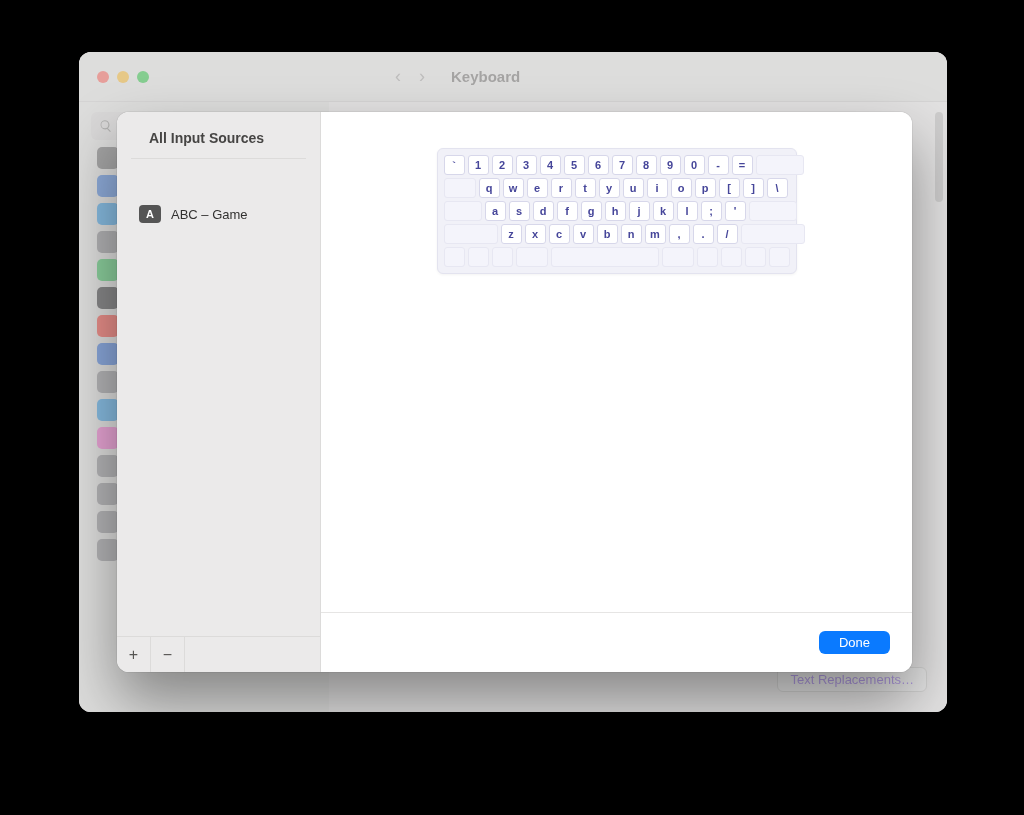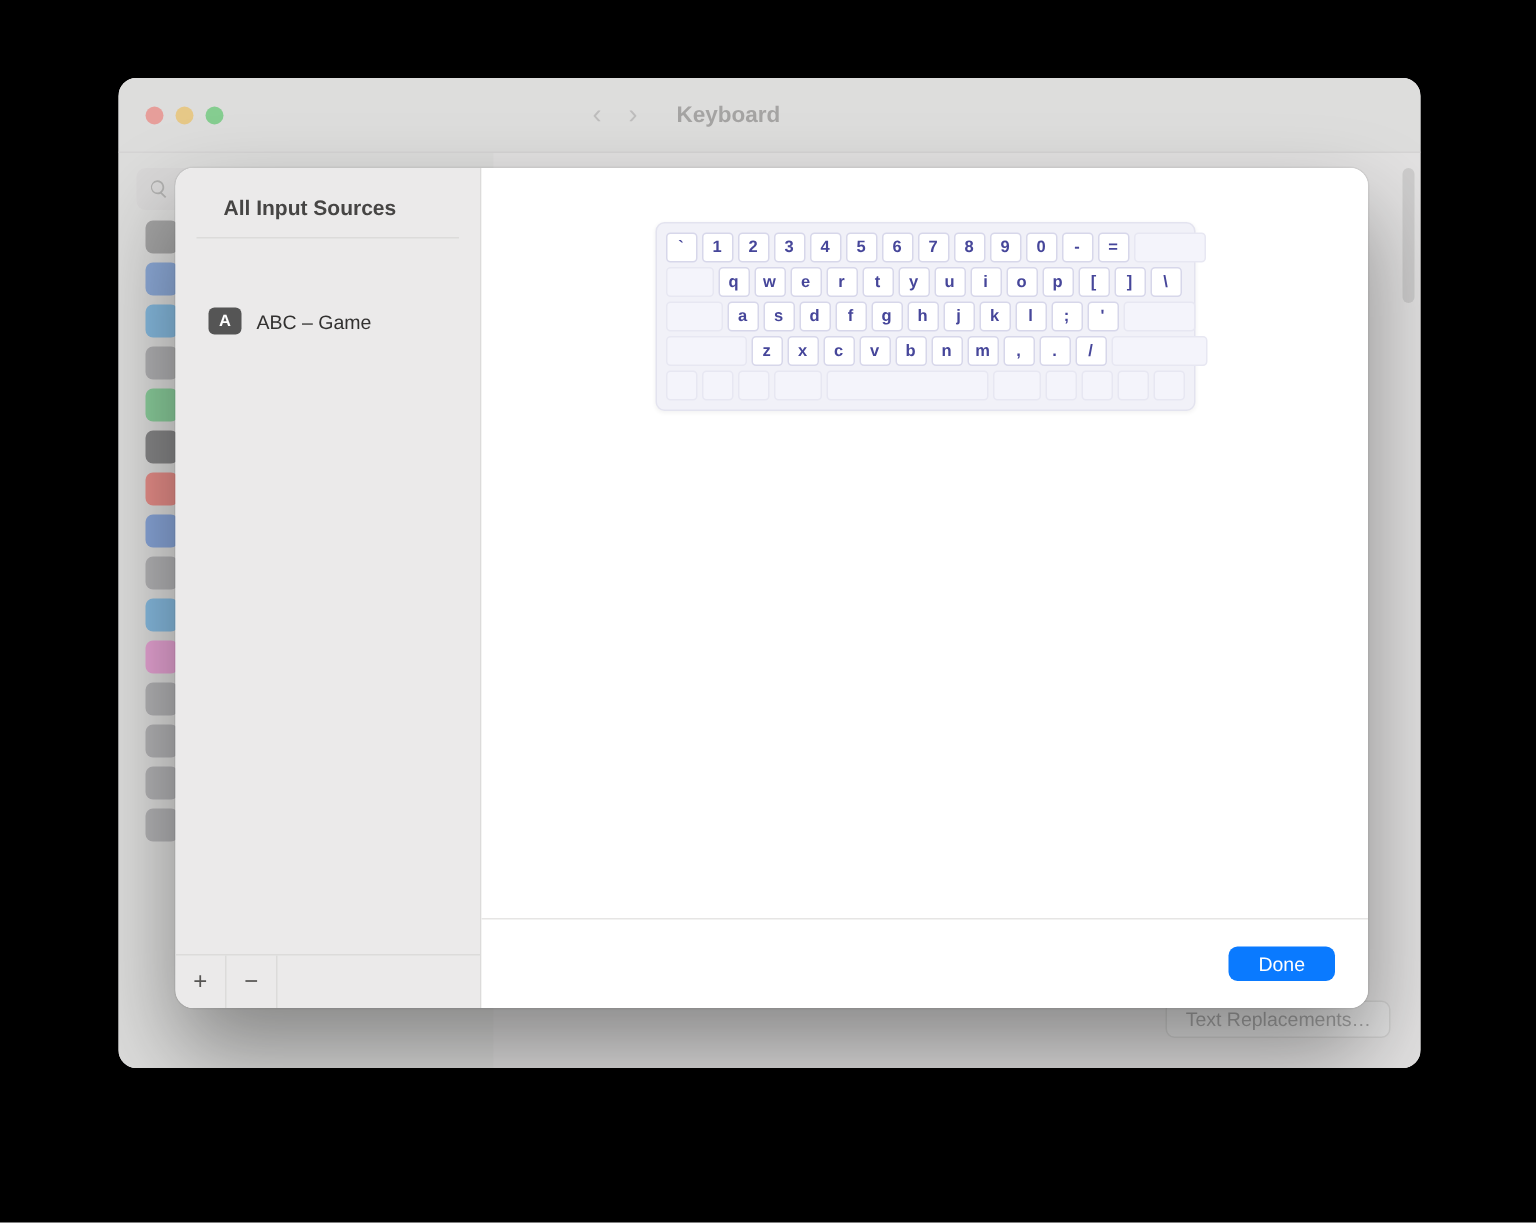--- a/index.html
+++ b/index.html
@@ -67,21 +67,21 @@
     color:#fff; font-size:12px;
   }
   .content {
     position:absolute; top:50px; left:250px; right:0; bottom:0;
     background:#f5f4f3;
     padding:16px;
   }
   .text-repl-btn {
     position:absolute; right:20px; bottom:20px;
     background:#fff; border:1px solid #d5d4d3; border-radius:6px;
-    padding:4px 12px; font-size:13px; color:#737373;
+    padding:4px 12px; font-size:13px; color:#8b5cf6;
   }
   .vscroll {
     position:absolute; right:4px; top:60px; width:8px; height:90px;
     background:#c7c6c5; border-radius:4px;
   }
   
   .sheet {
     position:absolute;
     top:112px; left:117px;
     width:795px; height:560px;

